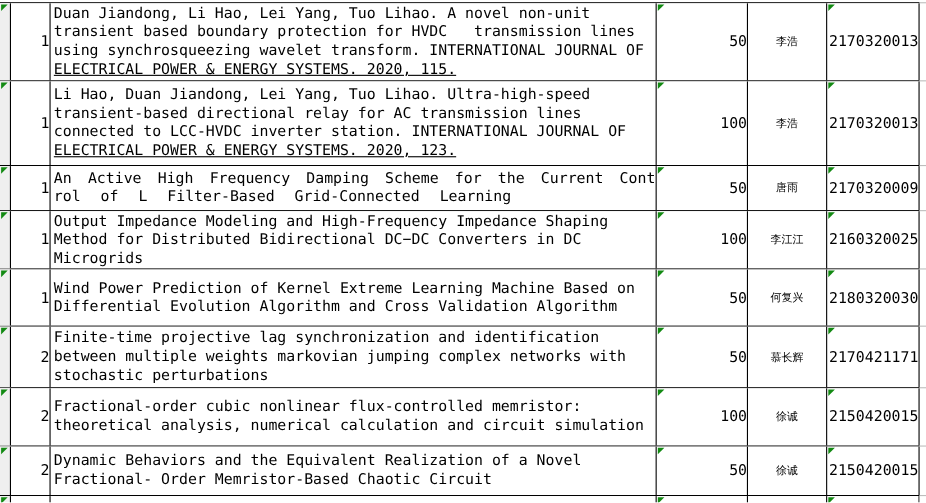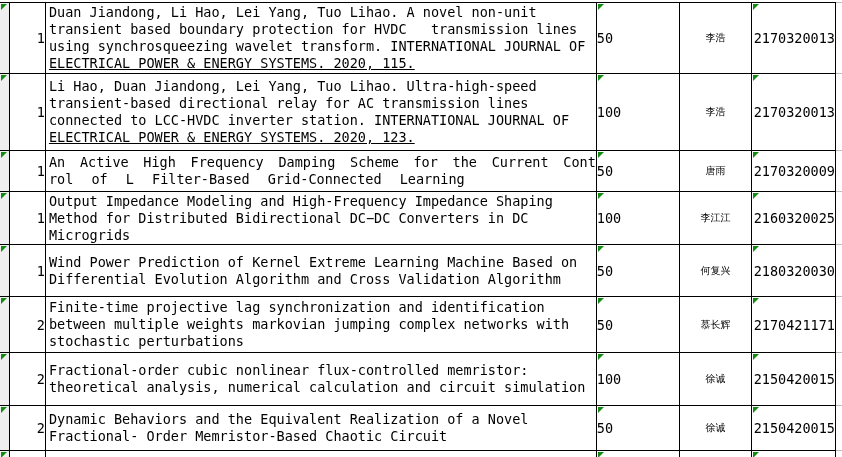--- a/index.html
+++ b/index.html
@@ -27,21 +27,21 @@
     box-sizing:border-box;
     border-right:1px solid #000;
     display:flex;
     flex-direction:column;
     justify-content:center;
     overflow:hidden;
   }
   .col-a{width:10px;background:#efefef;}
   .col-num{width:30px;align-items:center;font-size:13.5px;padding-left:35px;}
   .col-title{width:555px;padding-left:3px;}
-  .col-score{width:84px;align-items:flex-start;font-size:13.5px;}
+  .col-score{width:84px;align-items:flex-end;font-size:13.5px;}
   .col-name{
     width:72px;align-items:center;font-size:10px;
     font-family:"DejaVu Sans","Liberation Sans",sans-serif;
   }
   .col-id{width:85px;padding-left:2px;font-size:13.5px;}
   .line{
     font-size:13.5px;
     line-height:17px;
     white-space:pre;
   }

